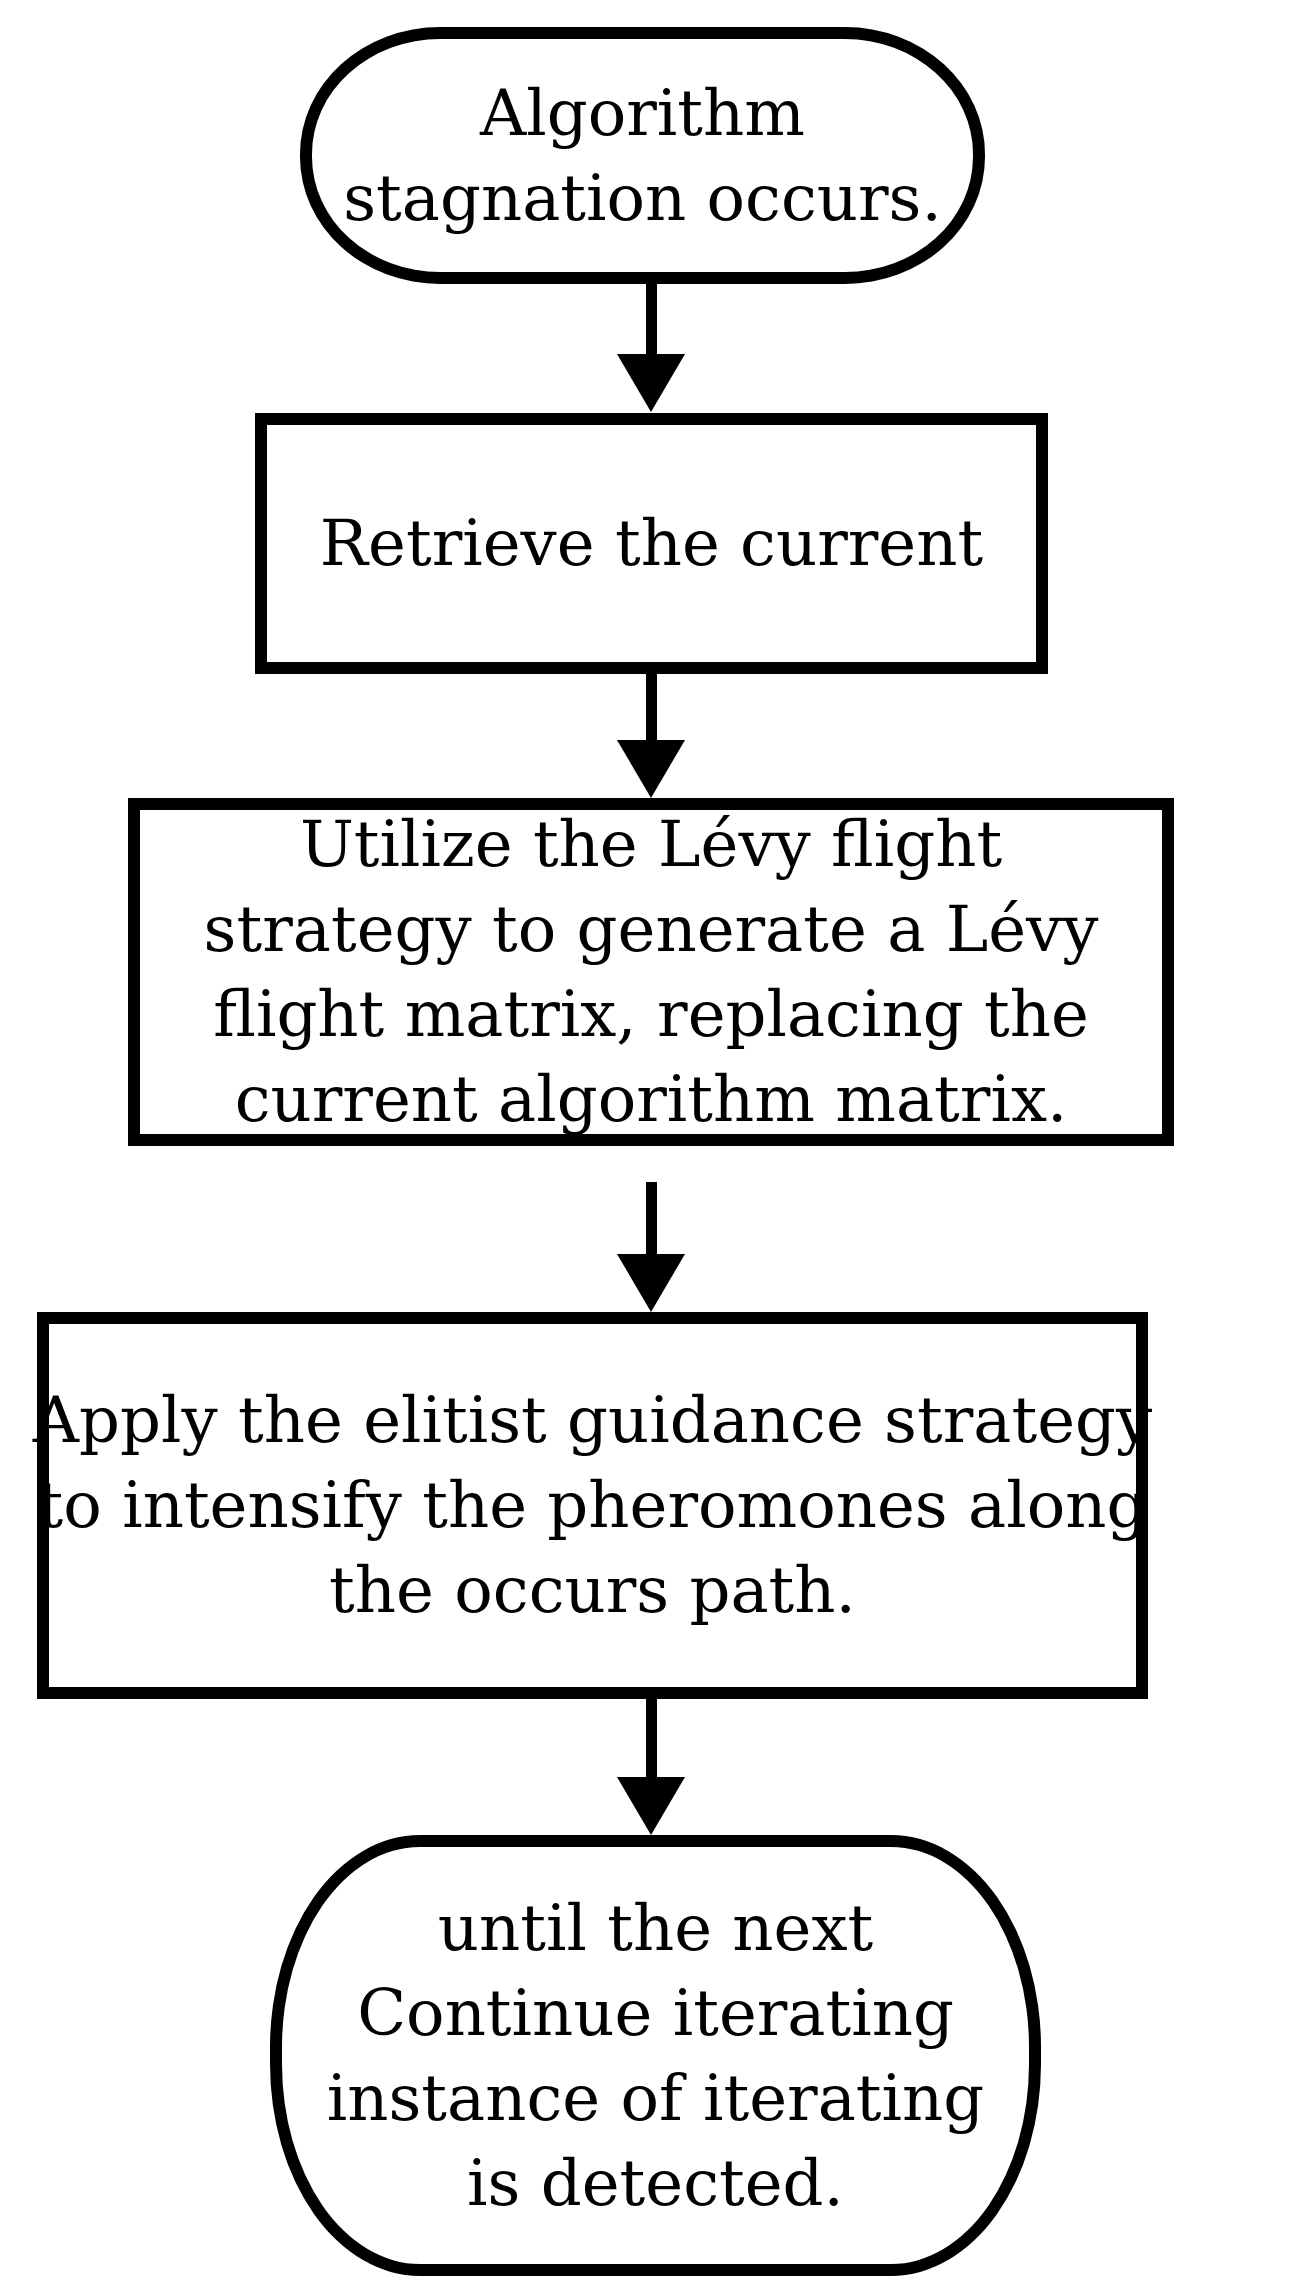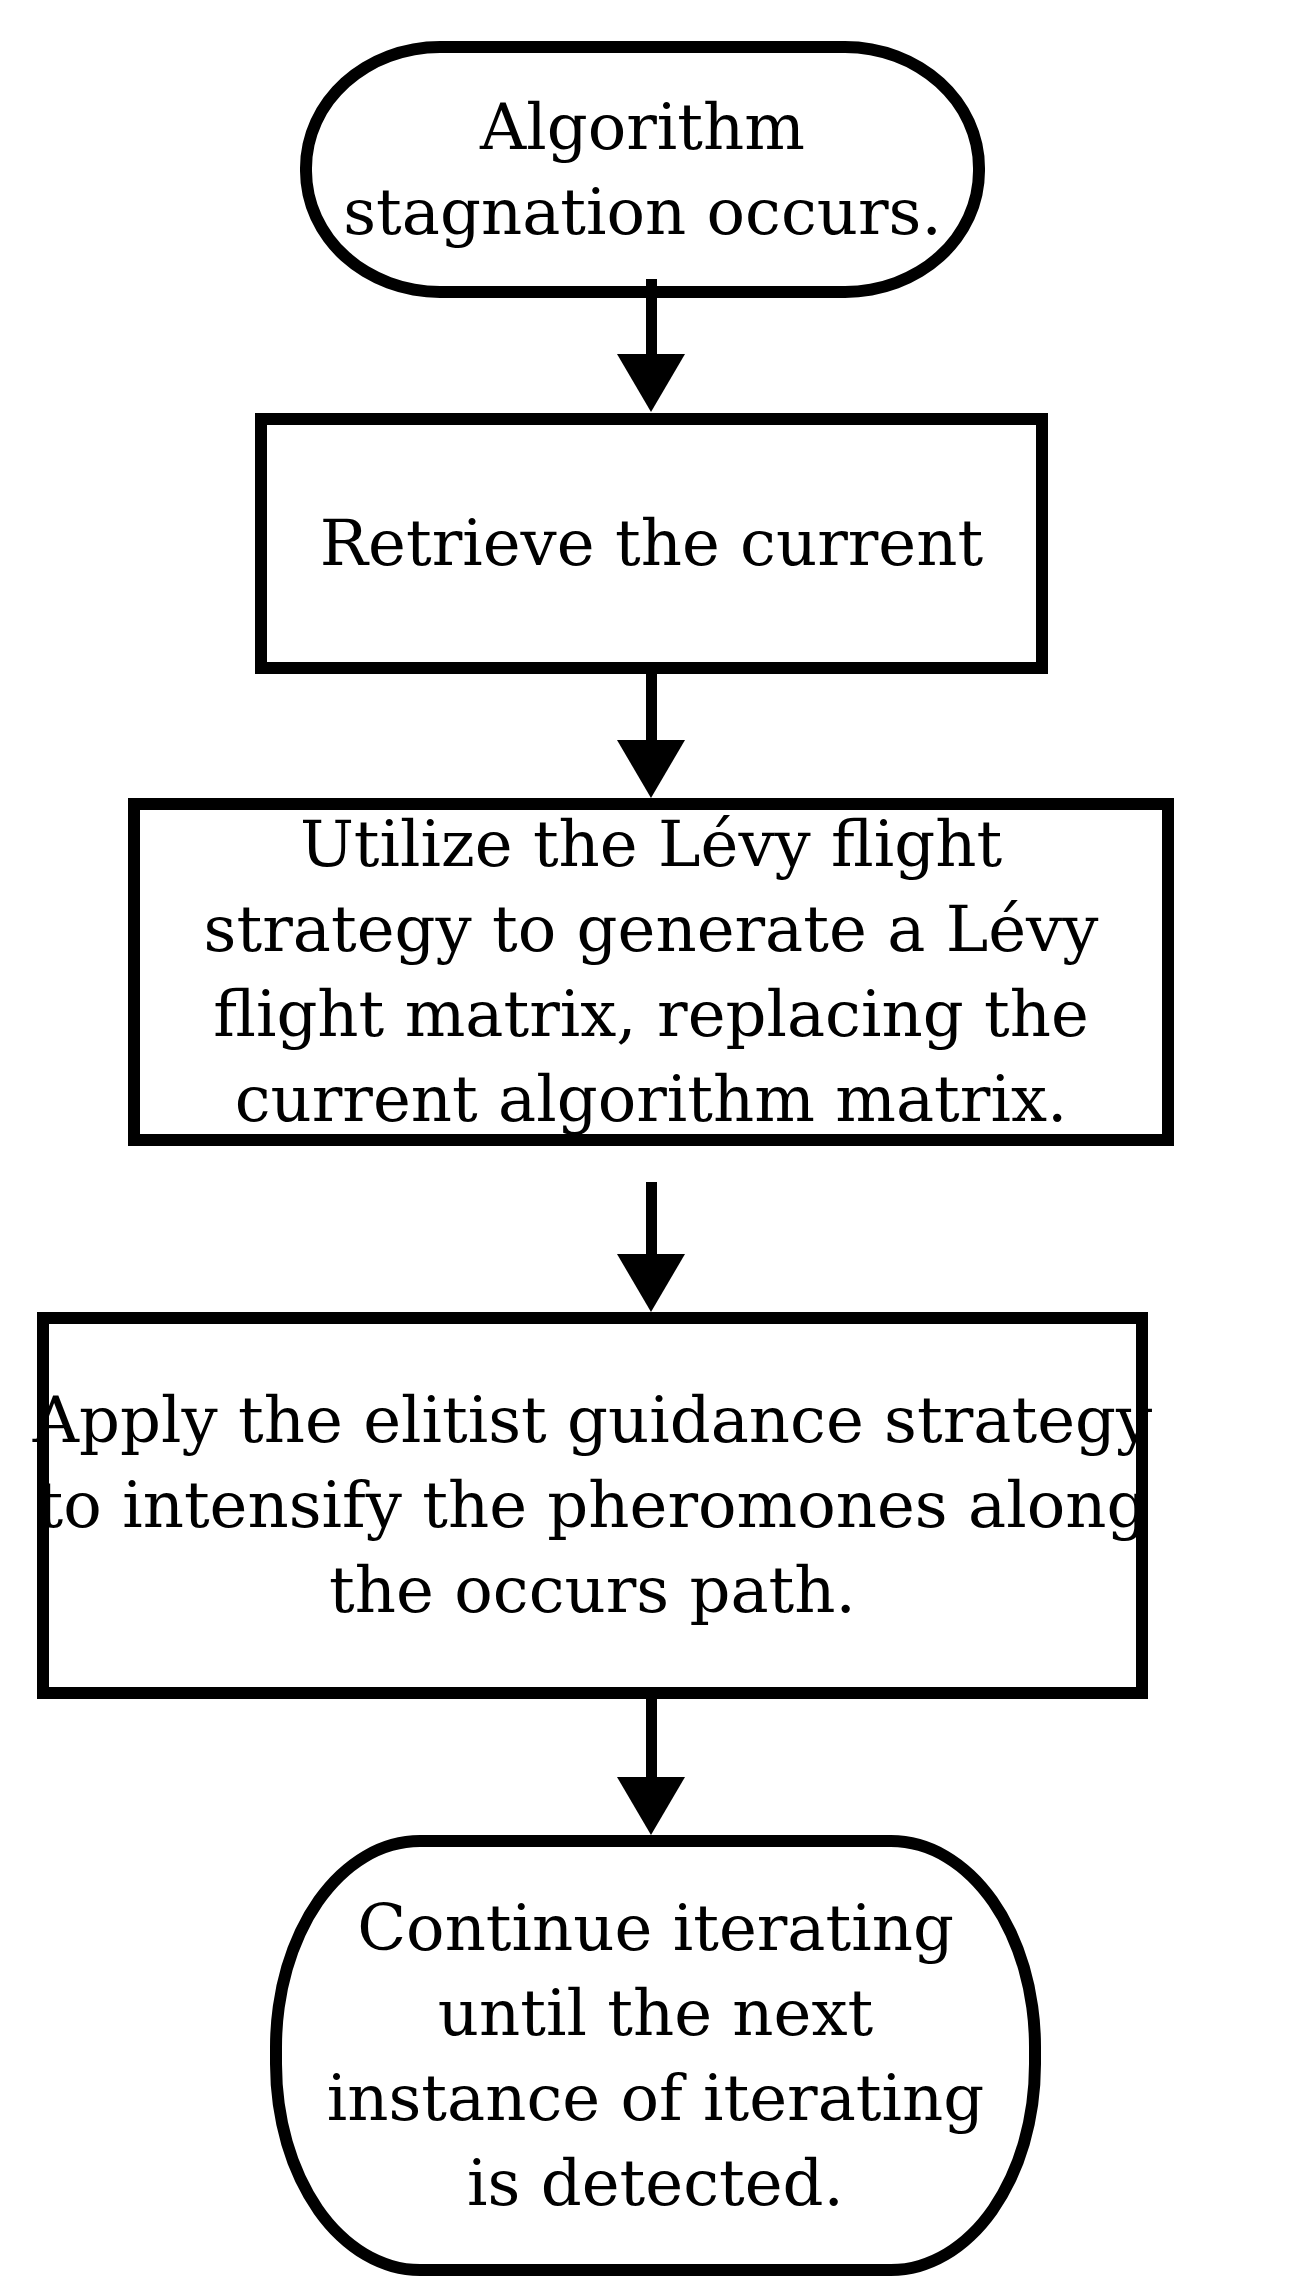--- a/index.html
+++ b/index.html
@@ -25,21 +25,21 @@
     align-items: center;
     justify-content: center;
     text-align: center;
     font-size: 64px;
     line-height: 85px;
     color: #000000;
   }
   .node .line { white-space: nowrap; }
 
   #node-start {
-    left: 300px; top: 41px;
+    left: 300px; top: 27px;
     width: 685px; height: 257px;
     border-radius: 140px / 127px;
   }
   #node-retrieve {
     left: 255px; top: 413px;
     width: 793px; height: 261px;
   }
   #node-levy {
     left: 128px; top: 798px;
     width: 1046px; height: 348px;
@@ -111,19 +111,19 @@
   <div class="node" id="node-elitist">
     <div class="line">Apply the elitist guidance strategy</div>
     <div class="line">to intensify the pheromones along</div>
     <div class="line">the occurs path.</div>
   </div>
 
   <div class="arrow-line" id="arrow4-line"></div>
   <div class="arrowhead" id="arrow4-head"></div>
 
   <div class="node" id="node-continue">
+    <div class="line">until the next</div>
     <div class="line">Continue iterating</div>
-    <div class="line">until the next</div>
     <div class="line">instance of iterating</div>
     <div class="line">is detected.</div>
   </div>
 
 </div>
 
 </body></html>

